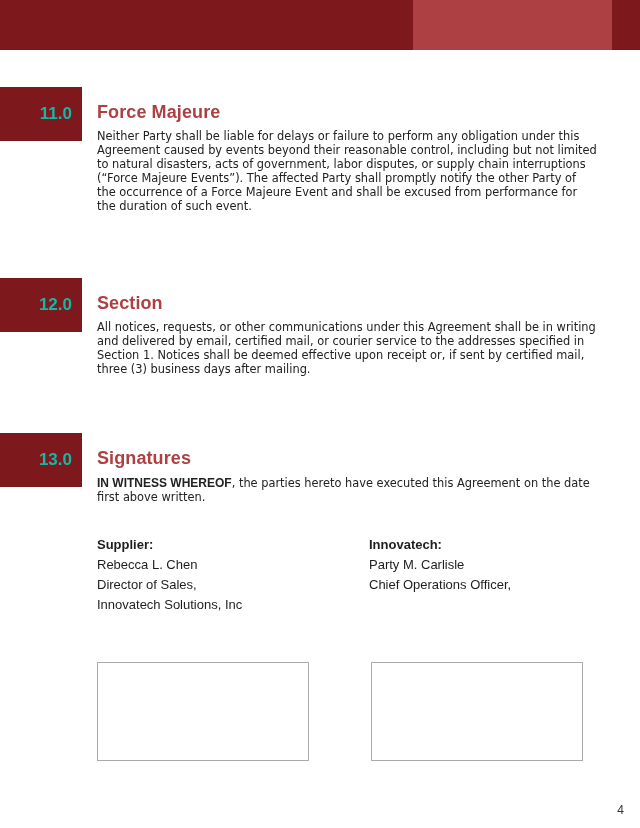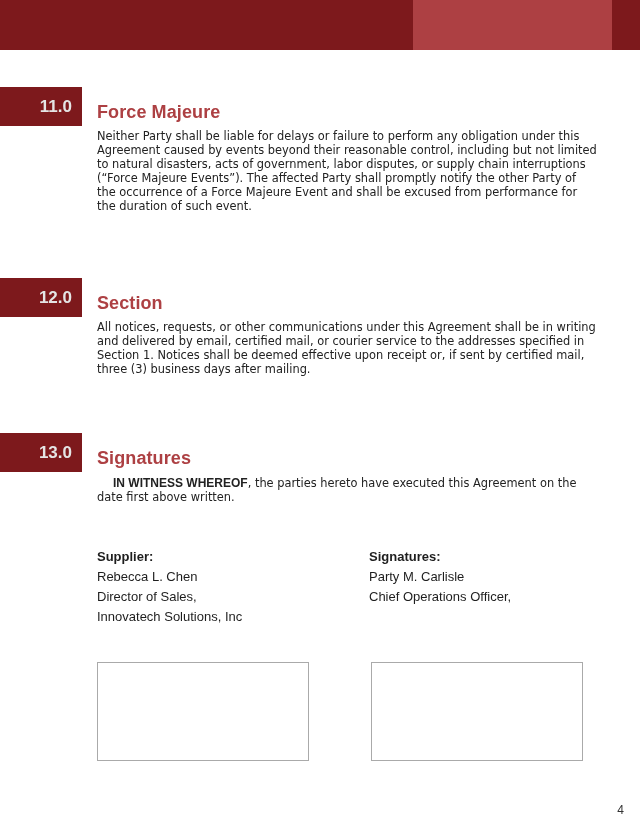--- a/index.html
+++ b/index.html
@@ -5,35 +5,35 @@
   html, body { margin: 0; padding: 0; }
   body {
     width: 640px; height: 828px; position: relative; background: #ffffff;
     font-family: "DejaVu Sans", sans-serif; color: #1e1e1e; overflow: hidden;
   }
   .topbar { position: absolute; left: 0; top: 0; width: 640px; height: 50px; background: #7d191c; }
   .topbar .accent { position: absolute; left: 413px; top: 0; width: 199px; height: 50px; background: #ad4043; }
 
   .section { position: absolute; left: 0; width: 640px; }
   .num-block {
-    position: absolute; left: 0; top: 0; width: 82px; height: 39px; background: #7d191c;
-    color: #e5e5e5; font-family: "Liberation Sans", sans-serif; font-weight: bold; font-size: 17px;
+    position: absolute; left: 0; top: 0; width: 82px; height: 54px; background: #7d191c;
+    color: #14b8a6; font-family: "Liberation Sans", sans-serif; font-weight: bold; font-size: 17px;
     display: flex; align-items: center; justify-content: flex-end; padding-right: 10px; box-sizing: border-box; padding-left: 20px;
   }
   .sec-title {
     position: absolute; left: 97px; top: 15px; color: #ad4043;
     font-family: "Liberation Sans", sans-serif; font-weight: bold; font-size: 18px; letter-spacing: 0.1px;
   }
   .sec-body {
     position: absolute; left: 97px; width: 500px; font-size: 11.4px; line-height: 14px; color: #222;
     font-family: "DejaVu Sans", sans-serif;
   }
-  .sec-body b { font-family: "Liberation Sans", sans-serif; font-weight: bold; font-size: 12px; margin-left: 16px; }
+  .sec-body b { font-family: "Liberation Sans", sans-serif; font-weight: bold; font-size: 12px; }
 
-  .party { position: absolute; font-family: "Liberation Sans", sans-serif; font-size: 13px; line-height: 20px; color: #1e1e1e; margin-top: 12px; }
+  .party { position: absolute; font-family: "Liberation Sans", sans-serif; font-size: 13px; line-height: 20px; color: #1e1e1e; }
   .party .label { font-weight: bold; }
   .sig-label { position: absolute; font-family: "Liberation Sans", sans-serif; font-weight: bold; font-size: 13px; color: #15803d; margin-top: 42px; }
   .sig-box { position: absolute; width: 212px; height: 99px; border: 1px solid #aaaaaa; box-sizing: border-box; background: #fff; }
   .page-num { position: absolute; right: 16px; top: 803px; font-family: "Liberation Sans", sans-serif; font-size: 12px; color: #333; }
 </style>
 </head>
 <body>
 
 <div class="topbar">
   <div class="accent"></div>
@@ -60,21 +60,21 @@
 </div>
 
 <div class="party" style="left:97px; top:535px;">
   <div class="label">Supplier:</div>
   <div>Rebecca L. Chen</div>
   <div>Director of Sales,</div>
   <div>Innovatech Solutions, Inc</div>
 </div>
 
 <div class="party" style="left:369px; top:535px;">
-  <div class="label">Signatures:</div>
+  <div class="label">Innovatech:</div>
   <div>Party M. Carlisle</div>
   <div>Chief Operations Officer,</div>
 </div>
 
 <div class="sig-label" style="left:97px; top:636px;">Signature</div>
 <div class="sig-label" style="left:371px; top:636px;">Signature</div>
 
 <div class="sig-box" style="left:97px; top:662px;"></div>
 <div class="sig-box" style="left:371px; top:662px;"></div>
 

